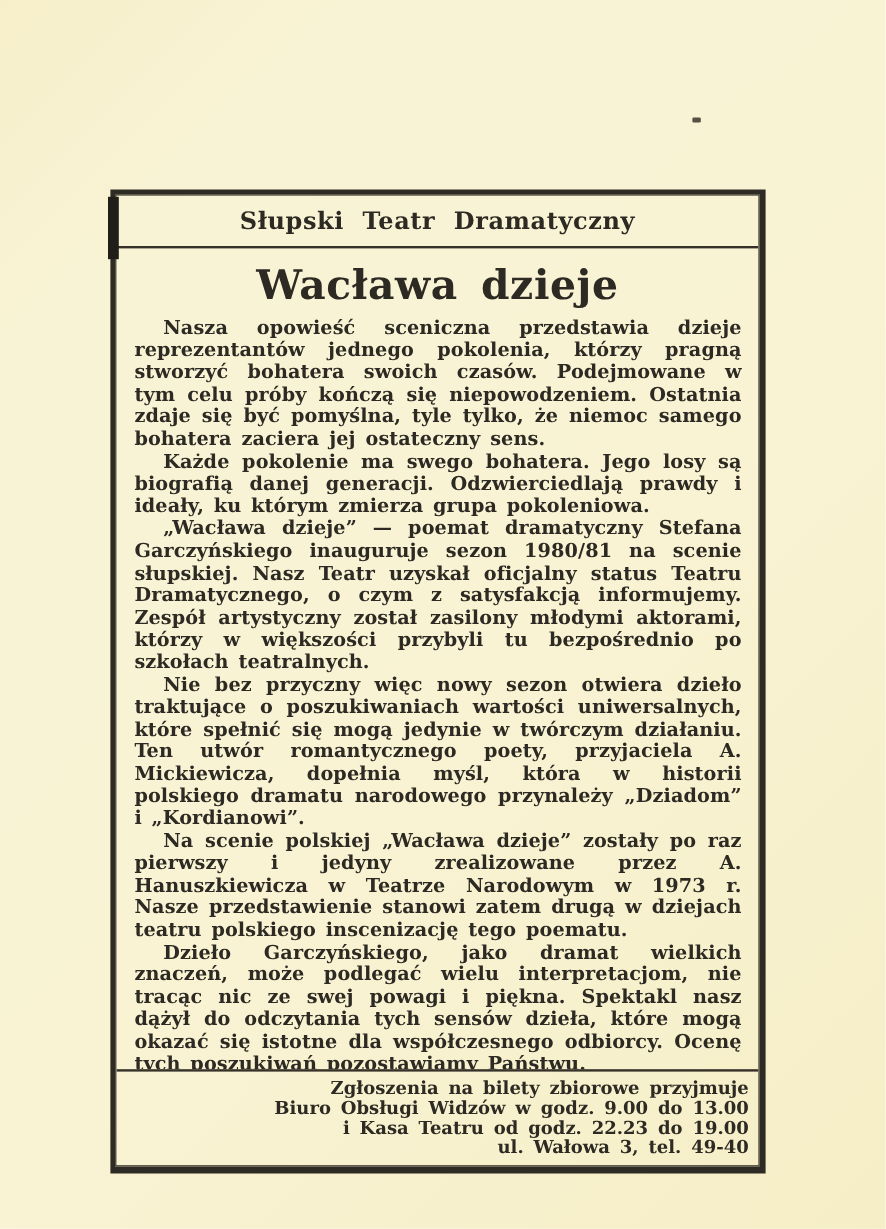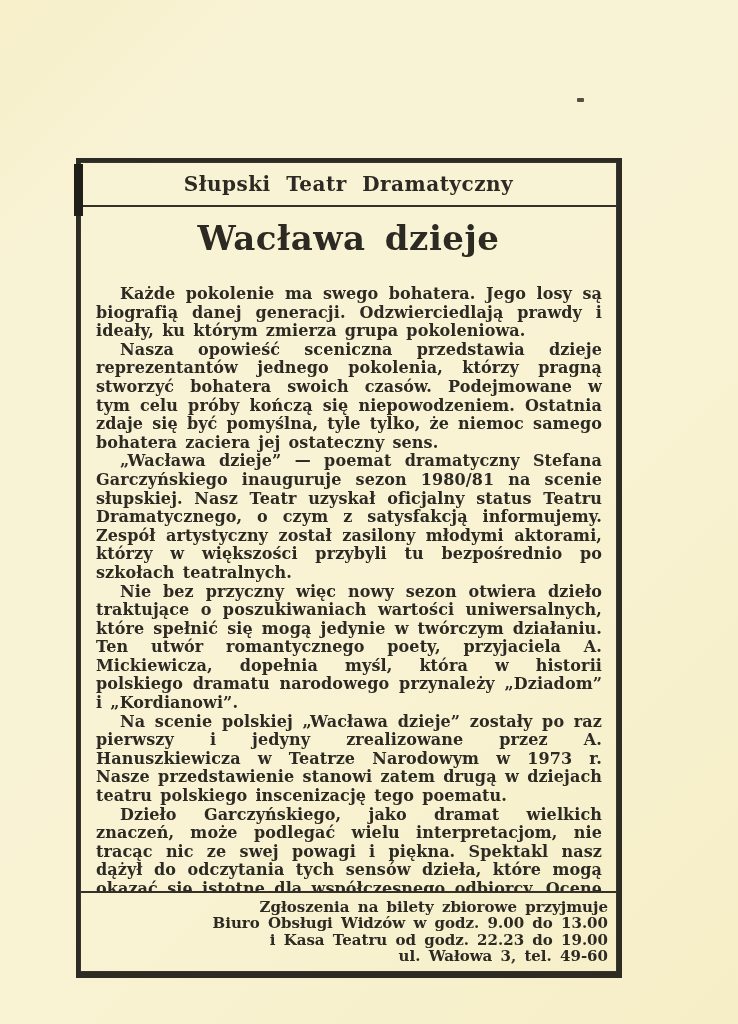--- a/index.html
+++ b/index.html
@@ -17,21 +17,21 @@
   .speck {
     position: absolute;
     left: 577px; top: 98px;
     width: 7px; height: 4px;
     background: #555043;
     border-radius: 1px;
   }
 
   .frame {
     position: absolute;
-    left: 76px; top: 158px;
+    left: 92px; top: 158px;
     width: 546px; height: 820px;
     box-sizing: border-box;
     border-style: solid;
     border-color: #2e2b24;
     border-width: 4px 5px 6px 4px;
   }
 
   .artifact-bar {
     position: absolute;
     left: -6px; top: 2px;
@@ -60,21 +60,21 @@
     flex: 0 0 auto;
   }
 
   .rule {
     height: 0;
     border-top: 2px solid #353128;
     flex: 0 0 auto;
   }
 
   .poster-title {
-    margin: 10px 0 22px 0;
+    margin: 10px 0 1px 0;
     text-align: center;
     font-weight: 700;
     font-size: 34px;
     line-height: 42px;
     letter-spacing: 0.5px;
     word-spacing: 7px;
     flex: 0 0 auto;
   }
 
   .body-copy {
@@ -115,32 +115,32 @@
 
     <div class="frame-inner">
 
       <div class="masthead">Słupski Teatr Dramatyczny</div>
 
       <div class="rule"></div>
 
       <h1 class="poster-title">Wacława dzieje</h1>
 
       <div class="body-copy">
+        <p>Nasza opowieść sceniczna przedstawia dzieje reprezentantów jednego pokolenia, którzy pragną stworzyć bohatera swoich czasów. Podejmowane w tym celu próby kończą się niepowodzeniem. Ostatnia zdaje się być pomyślna, tyle tylko, że niemoc samego bohatera zaciera jej ostateczny sens.</p>
         <p>Każde pokolenie ma swego bohatera. Jego losy są biografią danej generacji. Odzwierciedlają prawdy i ideały, ku którym zmierza grupa pokoleniowa.</p>
-        <p>Nasza opowieść sceniczna przedstawia dzieje reprezentantów jednego pokolenia, którzy pragną stworzyć bohatera swoich czasów. Podejmowane w tym celu próby kończą się niepowodzeniem. Ostatnia zdaje się być pomyślna, tyle tylko, że niemoc samego bohatera zaciera jej ostateczny sens.</p>
         <p>„Wacława dzieje” — poemat dramatyczny Stefana Garczyńskiego inauguruje sezon 1980/81 na scenie słupskiej. Nasz Teatr uzyskał oficjalny status Teatru Dramatycznego, o czym z satysfakcją informujemy. Zespół artystyczny został zasilony młodymi aktorami, którzy w większości przybyli tu bezpośrednio po szkołach teatralnych.</p>
         <p>Nie bez przyczny więc nowy sezon otwiera dzieło traktujące o poszukiwaniach wartości uniwersalnych, które spełnić się mogą jedynie w twórczym działaniu. Ten utwór romantycznego poety, przyjaciela A. Mickiewicza, dopełnia myśl, która w historii polskiego dramatu narodowego przynależy „Dziadom” i „Kordianowi”.</p>
         <p>Na scenie polskiej „Wacława dzieje” zostały po raz pierwszy i jedyny zrealizowane przez A. Hanuszkiewicza w Teatrze Narodowym w 1973 r. Nasze przedstawienie stanowi zatem drugą w dziejach teatru polskiego inscenizację tego poematu.</p>
         <p>Dzieło Garczyńskiego, jako dramat wielkich znaczeń, może podlegać wielu interpretacjom, nie tracąc nic ze swej powagi i piękna. Spektakl nasz dążył do odczytania tych sensów dzieła, które mogą okazać się istotne dla współczesnego odbiorcy. Ocenę tych poszukiwań pozostawiamy Państwu.</p>
       </div>
 
       <div class="rule"></div>
 
       <div class="footer-note">
         <div>Zgłoszenia na bilety zbiorowe przyjmuje</div>
         <div>Biuro Obsługi Widzów w godz. 9.00 do 13.00</div>
         <div>i Kasa Teatru od godz. 22.23 do 19.00</div>
-        <div>ul. Wałowa 3, tel. 49-60</div>
+        <div>ul. Wałowa 3, tel. 49-40</div>
       </div>
 
     </div>
   </div>
 </div>
 
 </body></html>

